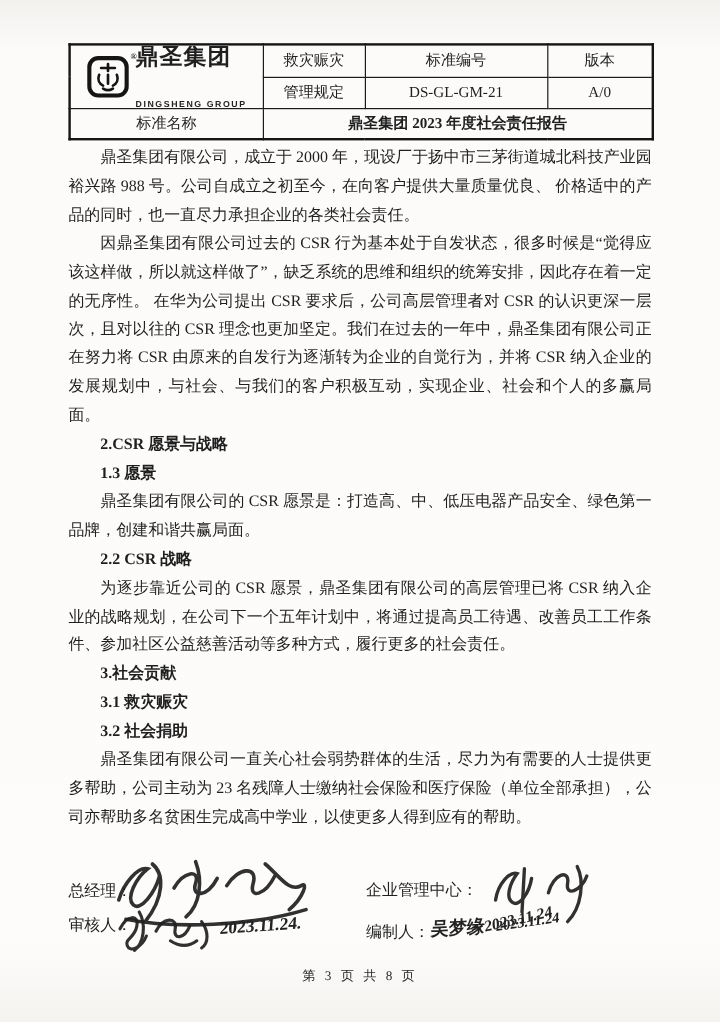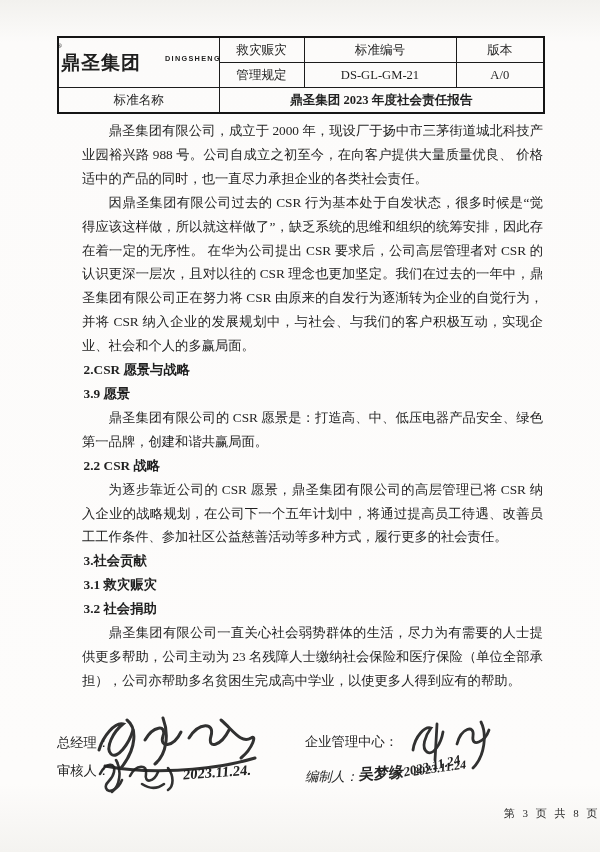--- a/index.html
+++ b/index.html
@@ -23,51 +23,51 @@
     border:1.6px solid #1c1c1c;
     text-align:center;vertical-align:middle;
     font-size:12.6px;padding:0 2px;
     height:24px;white-space:nowrap;overflow:hidden;
   }
   table.hdr{border:2.2px solid #151515;}
   td.logo-cell{padding:2px 2px;}
   .logo-wrap{display:flex;align-items:center;justify-content:center;gap:5px;}
   .logo-mark{position:relative;width:36px;height:36px;flex:0 0 auto;}
   .logo-reg{position:absolute;top:-3px;right:-6px;font-size:7px;font-weight:bold;}
-  .logo-text{display:flex;flex-direction:row;align-items:flex-start;line-height:1;gap:24px;}
+  .logo-text{display:flex;flex-direction:column;align-items:flex-start;line-height:1;gap:24px;}
   .logo-cn{font-size:19px;font-weight:900;letter-spacing:1px;font-family:"Liberation Sans","DejaVu Sans",sans-serif;}
   .logo-en{font-size:7.3px;font-weight:bold;letter-spacing:1.3px;margin-top:2px;font-family:"Liberation Sans","DejaVu Sans",sans-serif;}
   .std-name-val{font-weight:bold;font-size:13px;margin-top:14px;}
   
   .doc-body{
     position:absolute;left:57px;top:119px;width:486px;
     font-size:13.3px;line-height:23.9px;text-align:justify;
   }
   .doc-body .h{font-weight:bold;text-indent:2em;}
-  .doc-body .p{text-indent:2em;margin-left:25px;}
+  .doc-body .p{text-indent:2em;}
   
   .sigs{position:absolute;left:57px;top:726px;width:486px;height:86px;font-size:13.3px;}
   .sig-label{position:absolute;white-space:nowrap;}
   .lbl-gm{left:0;top:8px;}
   .lbl-review{left:0;top:36px;}
   .lbl-emc{left:248px;top:7px;text-align:right;}
-  .lbl-compiler{left:248px;top:42px;font-style:italic;}
+  .lbl-compiler{left:248px;top:42px;}
   .sig-svg{position:absolute;}
   .hand{
     position:absolute;white-space:nowrap;color:#232323;
     font-family:"Liberation Serif","DejaVu Serif",serif;
   }
   .hand-date-review{left:126px;top:38px;font-size:14.5px;transform:rotate(-4deg) skewX(-8deg);font-weight:bold;}
   .hand-date-emc{left:346px;top:32px;font-size:13px;transform:rotate(-13deg) skewX(-10deg);font-weight:bold;}
   .hand-name-compiler{left:302px;top:38px;font-size:15px;transform:rotate(-3deg) skewX(-6deg);font-weight:bold;}
   .hand-date-compiler{left:356px;top:35px;font-size:12px;transform:rotate(-8deg) skewX(-10deg);font-weight:bold;}
   
   .footer{
     position:absolute;left:0;top:806px;width:600px;
-    text-align:right;font-size:11px;letter-spacing:2.5px;color:#2a2a2a;
+    text-align:center;font-size:11px;letter-spacing:2.5px;color:#2a2a2a;
   }
 </style>
 </head>
 <body>
 
 <div class="page">
 
   <table class="hdr">
     <colgroup>
         <col style="width:161px">
@@ -112,21 +112,21 @@
       <td>标准名称</td>
       <td colspan="3" class="std-name-val">鼎圣集团 2023 年度社会责任报告</td>
     </tr>
   </tbody>
     </table>
 
   <div class="doc-body">
     <div class="p">鼎圣集团有限公司，成立于 2000 年，现设厂于扬中市三茅街道城北科技产业园裕兴路 988 号。公司自成立之初至今，在向客户提供大量质量优良、 价格适中的产品的同时，也一直尽力承担企业的各类社会责任。</div>
     <div class="p">因鼎圣集团有限公司过去的 CSR 行为基本处于自发状态，很多时候是“觉得应该这样做，所以就这样做了”，缺乏系统的思维和组织的统筹安排，因此存在着一定的无序性。 在华为公司提出 CSR 要求后，公司高层管理者对 CSR 的认识更深一层次，且对以往的 CSR 理念也更加坚定。我们在过去的一年中，鼎圣集团有限公司正在努力将 CSR 由原来的自发行为逐渐转为企业的自觉行为，并将 CSR 纳入企业的发展规划中，与社会、与我们的客户积极互动，实现企业、社会和个人的多赢局面。</div>
     <div class="h">2.CSR 愿景与战略</div>
-    <div class="h">3.9 愿景</div>
+    <div class="h">1.3 愿景</div>
     <div class="p">鼎圣集团有限公司的 CSR 愿景是：打造高、中、低压电器产品安全、绿色第一品牌，创建和谐共赢局面。</div>
     <div class="h">2.2 CSR 战略</div>
     <div class="p">为逐步靠近公司的 CSR 愿景，鼎圣集团有限公司的高层管理已将 CSR 纳入企业的战略规划，在公司下一个五年计划中，将通过提高员工待遇、改善员工工作条件、参加社区公益慈善活动等多种方式，履行更多的社会责任。</div>
     <div class="h">3.社会贡献</div>
     <div class="h">3.1 救灾赈灾</div>
     <div class="h">3.2 社会捐助</div>
     <div class="p">鼎圣集团有限公司一直关心社会弱势群体的生活，尽力为有需要的人士提供更多帮助，公司主动为 23 名残障人士缴纳社会保险和医疗保险（单位全部承担），公司亦帮助多名贫困生完成高中学业，以使更多人得到应有的帮助。</div>
   </div>
 
   <div class="sigs">

